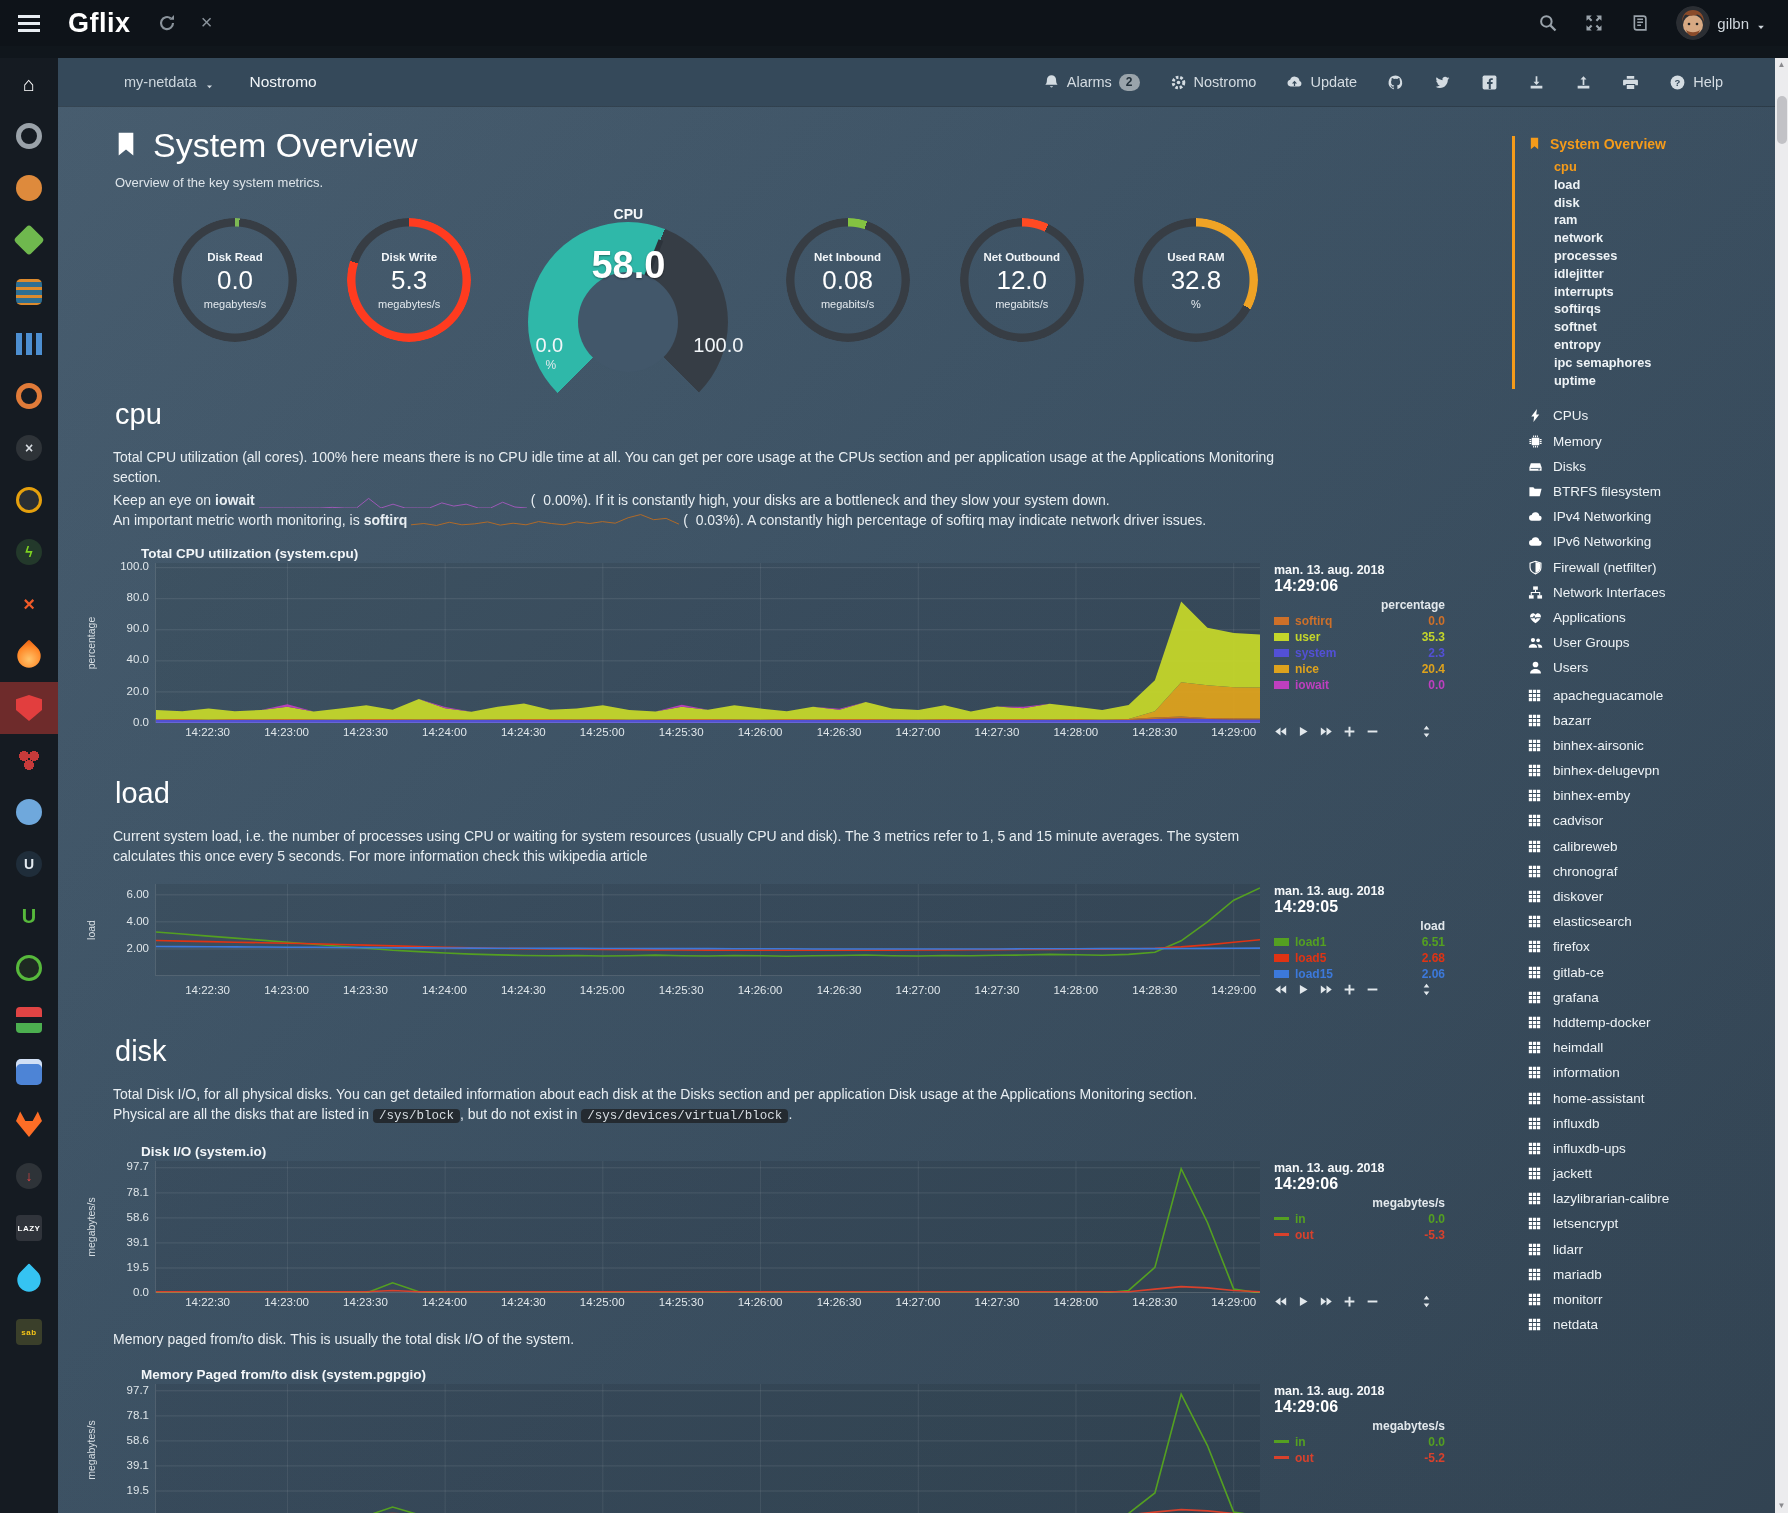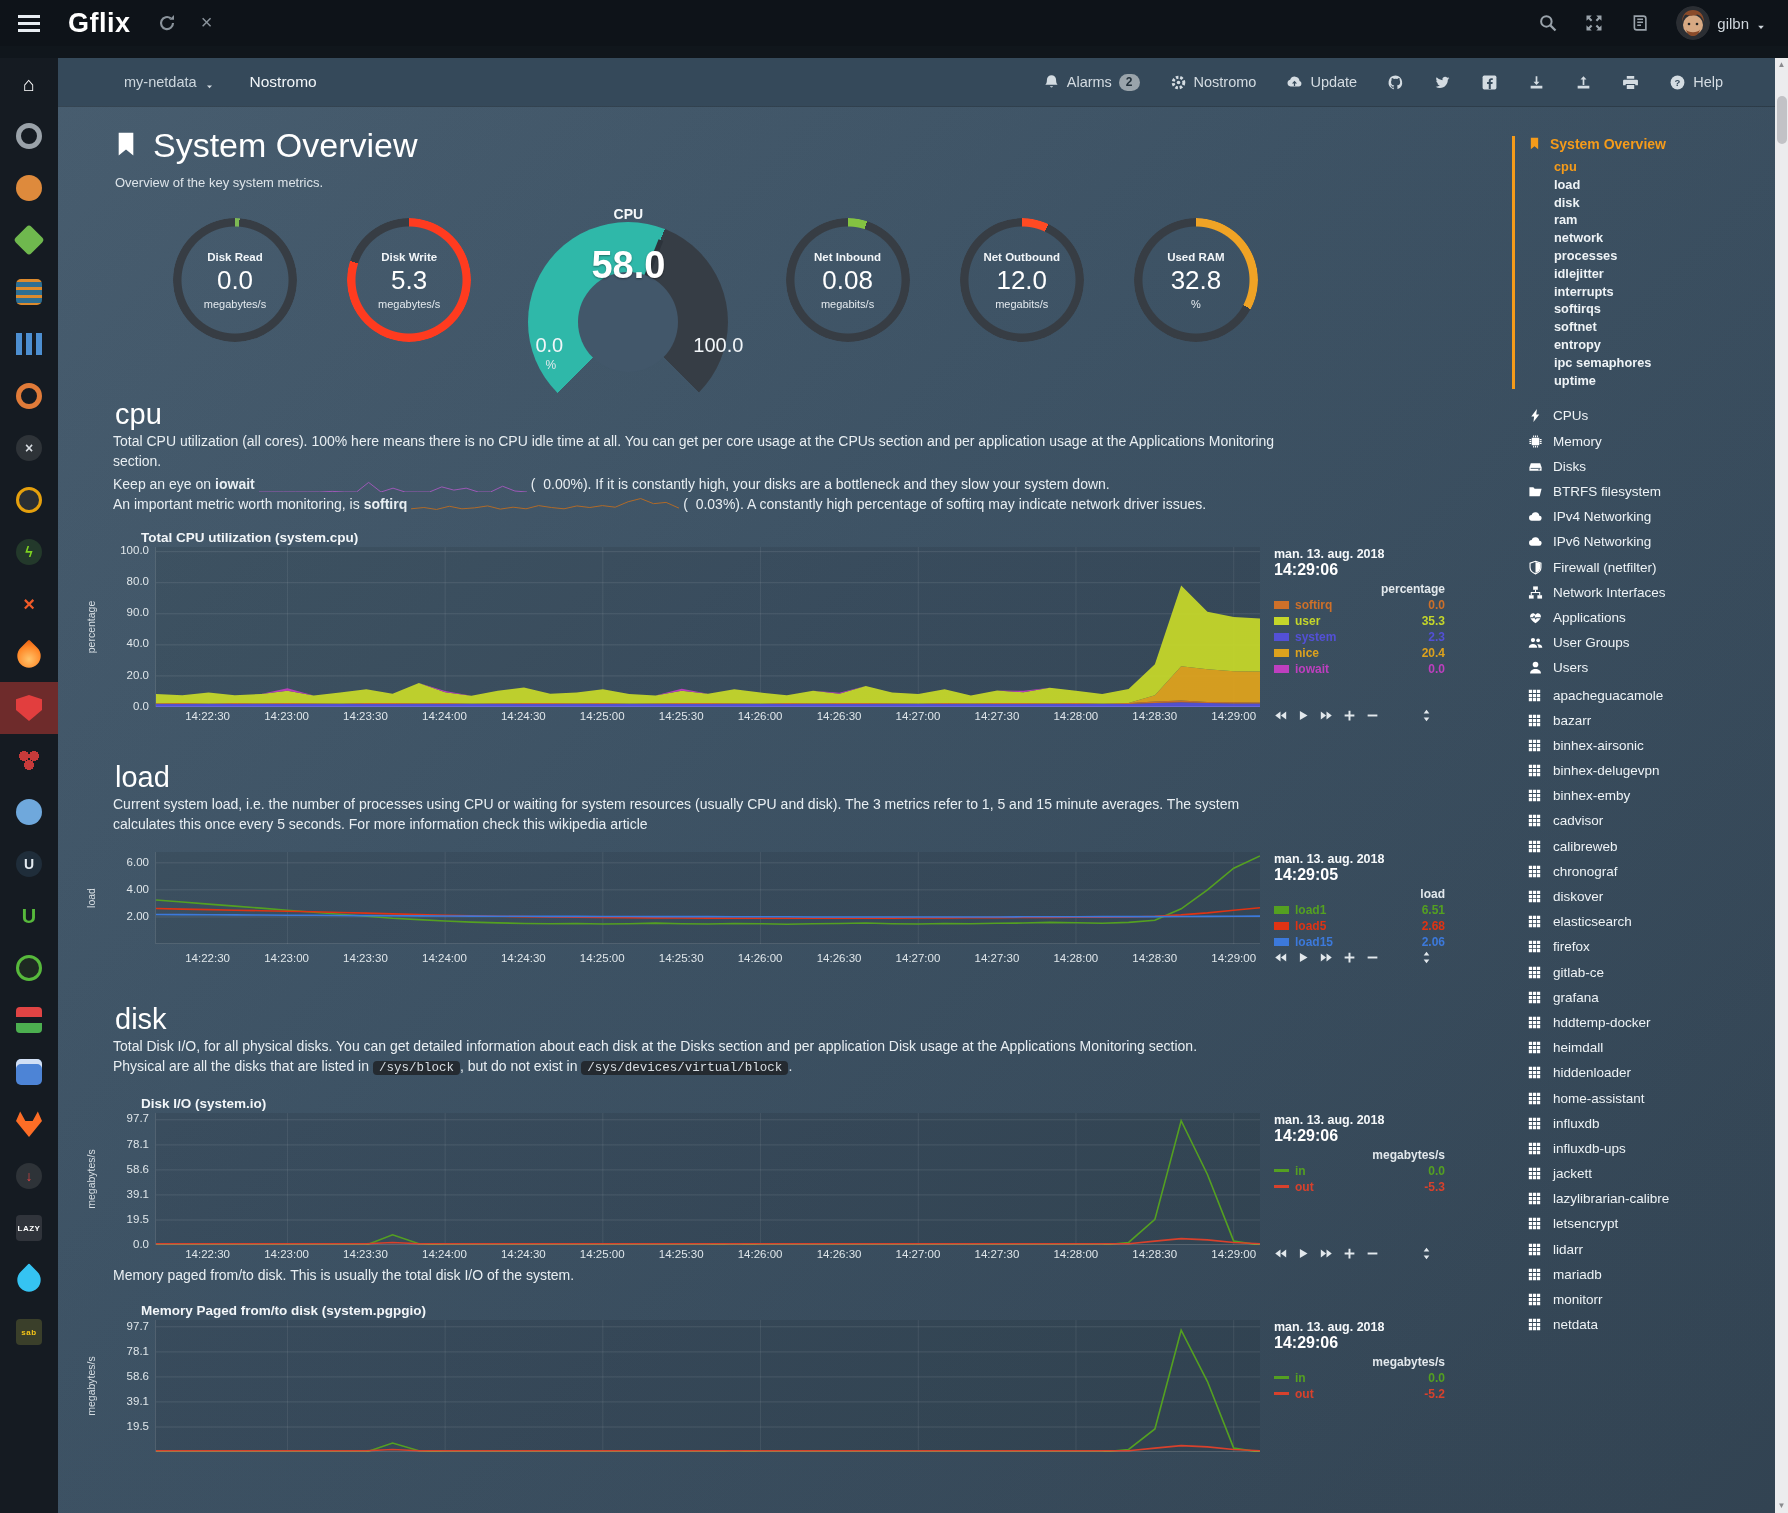--- a/index.html
+++ b/index.html
@@ -76,21 +76,21 @@
   .cg-dial { position:absolute; left:7px; top:16px; width:200px; height:200px; border-radius:50%; }
   .cg-hole { position:absolute; left:57px; top:66px; width:100px; height:100px; border-radius:50%; background:#42576a; }
   .cg-needle { position:absolute; left:105px; top:116px; width:5px; height:88px; background:#2c333b; transform-origin:top center; }
   .cg-value { position:absolute; left:0; right:0; top:38px; text-align:center; font-size:38px; font-weight:bold; color:#ffffff; text-shadow:0 1px 2px rgba(0,0,0,.4); }
   .cg-min { position:absolute; left:14px; top:128px; font-size:20px; color:#f2f6f9; }
   .cg-max { position:absolute; right:-8px; top:128px; font-size:20px; color:#f2f6f9; }
   .cg-unit { position:absolute; left:24px; top:152px; font-size:12px; color:#e3e9ee; }
 
   
   .sec-heading { font-size:29px; font-weight:400; color:#ffffff; margin:34px 0 0 2px; }
-  .sec-para { font-size:14px; line-height:1.45; color:#e8eef2; width:1165px; }
+  .sec-para { font-size:14px; line-height:1.45; color:#e8eef2; margin-top:16px; width:1165px; }
   .metric-line { font-size:14px; color:#e8eef2; margin-top:4px; display:flex; align-items:center; flex-wrap:wrap; }
   .metric-line b { margin-left:4px; }
   .spark { display:inline-block; width:268px; height:16px; margin:0 4px; }
   .spark svg { width:100%; height:100%; }
   .code { font-family:"Liberation Mono",monospace; font-size:12.5px; background:#242a30; color:#d8dee3; border-radius:4px; padding:0 6px; }
 
   
   .chart { margin-top:18px; position:relative; }
   .chart-title { font-size:13.5px; font-weight:bold; color:#f2f6f9; margin-left:28px; margin-bottom:2px; }
   .chart-row { display:flex; }
@@ -934,21 +934,21 @@
         <div class="mi-app">
           <span class="ic"><svg viewBox="0 0 16 16">
               <path fill="currentColor" d="M1 1h4v4H1zM6 1h4v4H6zM11 1h4v4h-4zM1 6h4v4H1zM6 6h4v4H6zM11 6h4v4h-4zM1 11h4v4H1zM6 11h4v4H6zM11 11h4v4h-4z"></path>
             </svg></span>
           <span>heimdall</span>
         </div>
         <div class="mi-app">
           <span class="ic"><svg viewBox="0 0 16 16">
               <path fill="currentColor" d="M1 1h4v4H1zM6 1h4v4H6zM11 1h4v4h-4zM1 6h4v4H1zM6 6h4v4H6zM11 6h4v4h-4zM1 11h4v4H1zM6 11h4v4H6zM11 11h4v4h-4z"></path>
             </svg></span>
-          <span>hiddenloader</span>
+          <span>information</span>
         </div>
         <div class="mi-app">
           <span class="ic"><svg viewBox="0 0 16 16">
               <path fill="currentColor" d="M1 1h4v4H1zM6 1h4v4H6zM11 1h4v4h-4zM1 6h4v4H1zM6 6h4v4H6zM11 6h4v4h-4zM1 11h4v4H1zM6 11h4v4H6zM11 11h4v4h-4z"></path>
             </svg></span>
           <span>home-assistant</span>
         </div>
         <div class="mi-app">
           <span class="ic"><svg viewBox="0 0 16 16">
               <path fill="currentColor" d="M1 1h4v4H1zM6 1h4v4H6zM11 1h4v4h-4zM1 6h4v4H1zM6 6h4v4H6zM11 6h4v4h-4zM1 11h4v4H1zM6 11h4v4H6zM11 11h4v4h-4z"></path>

